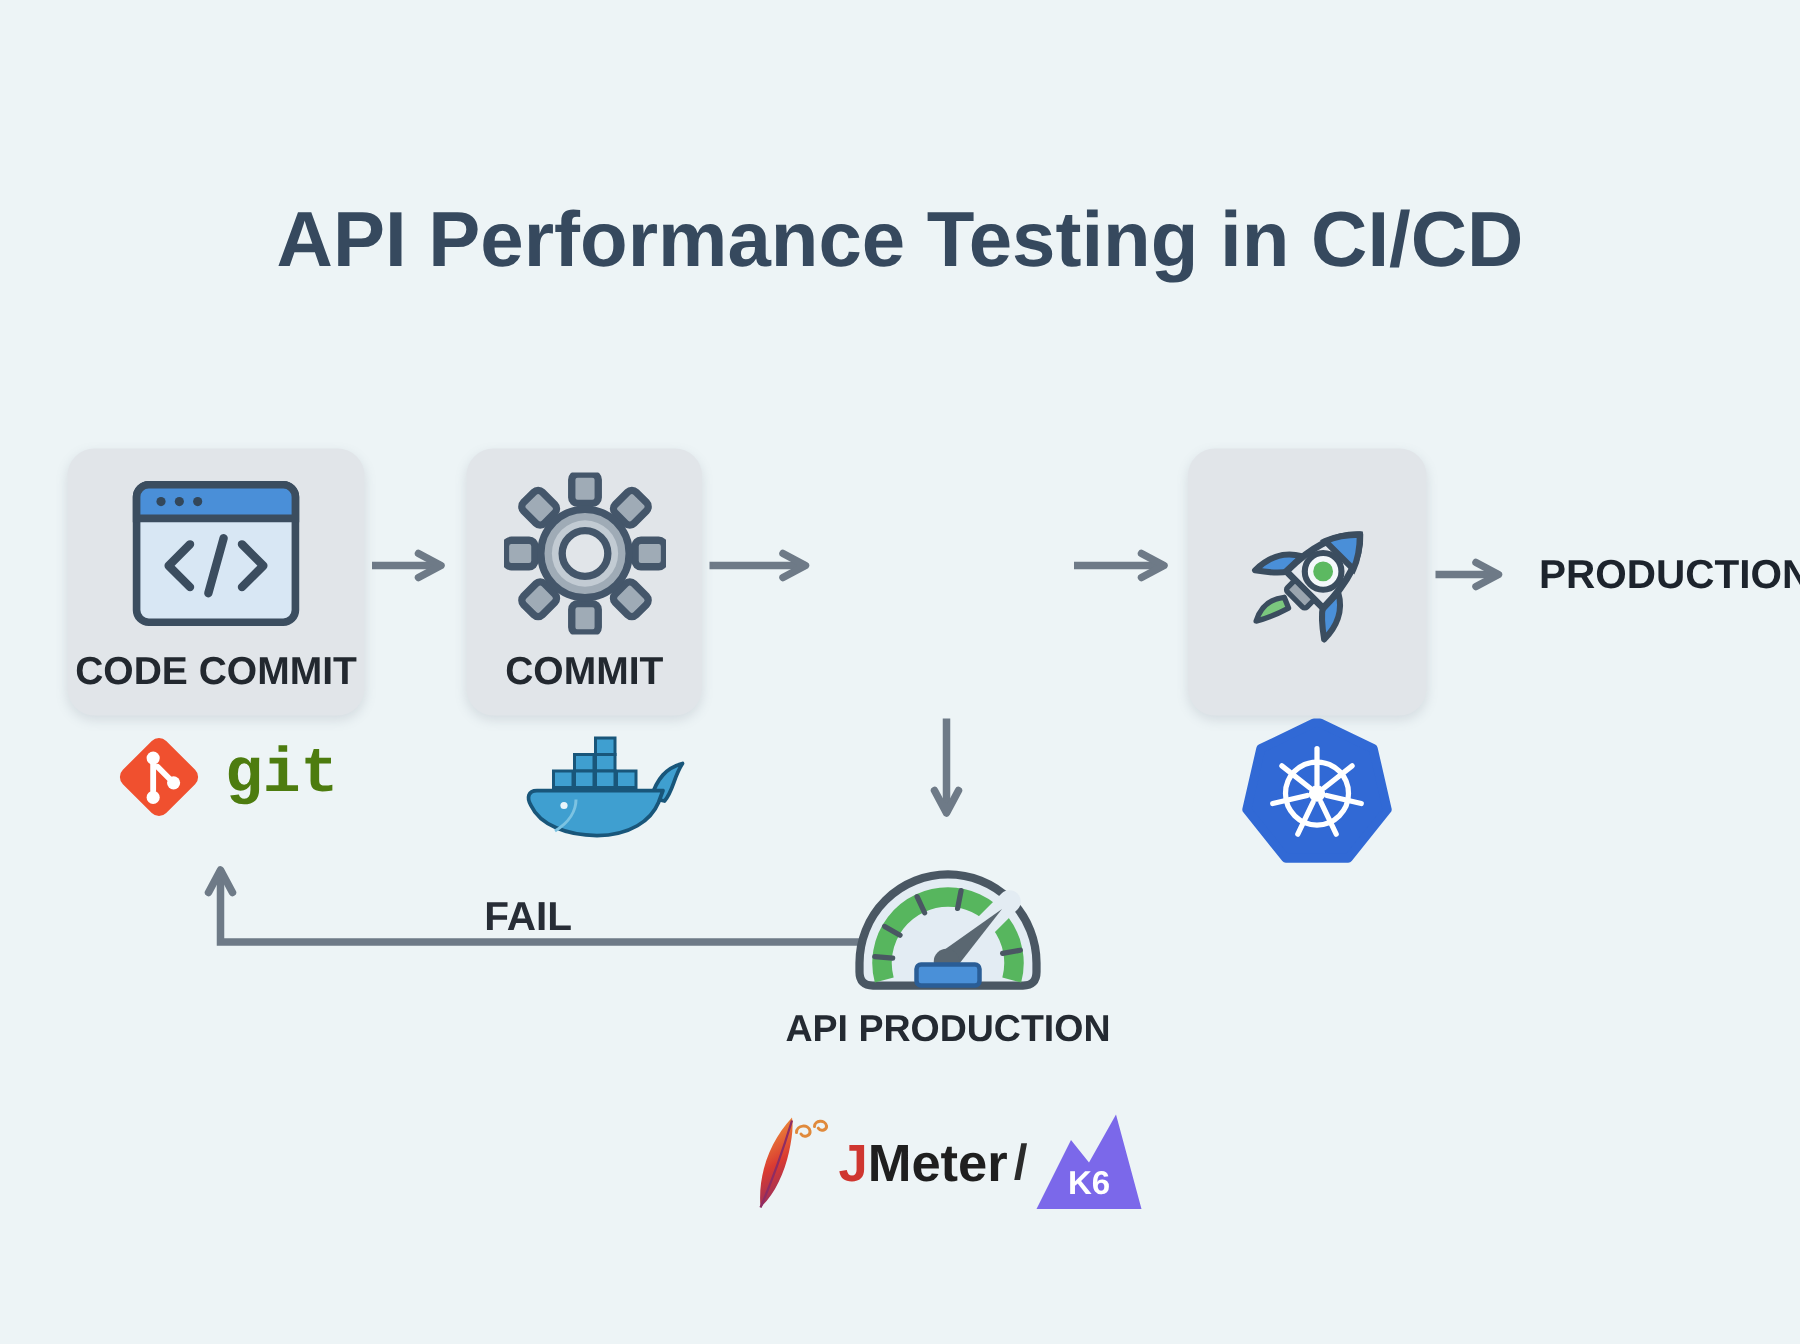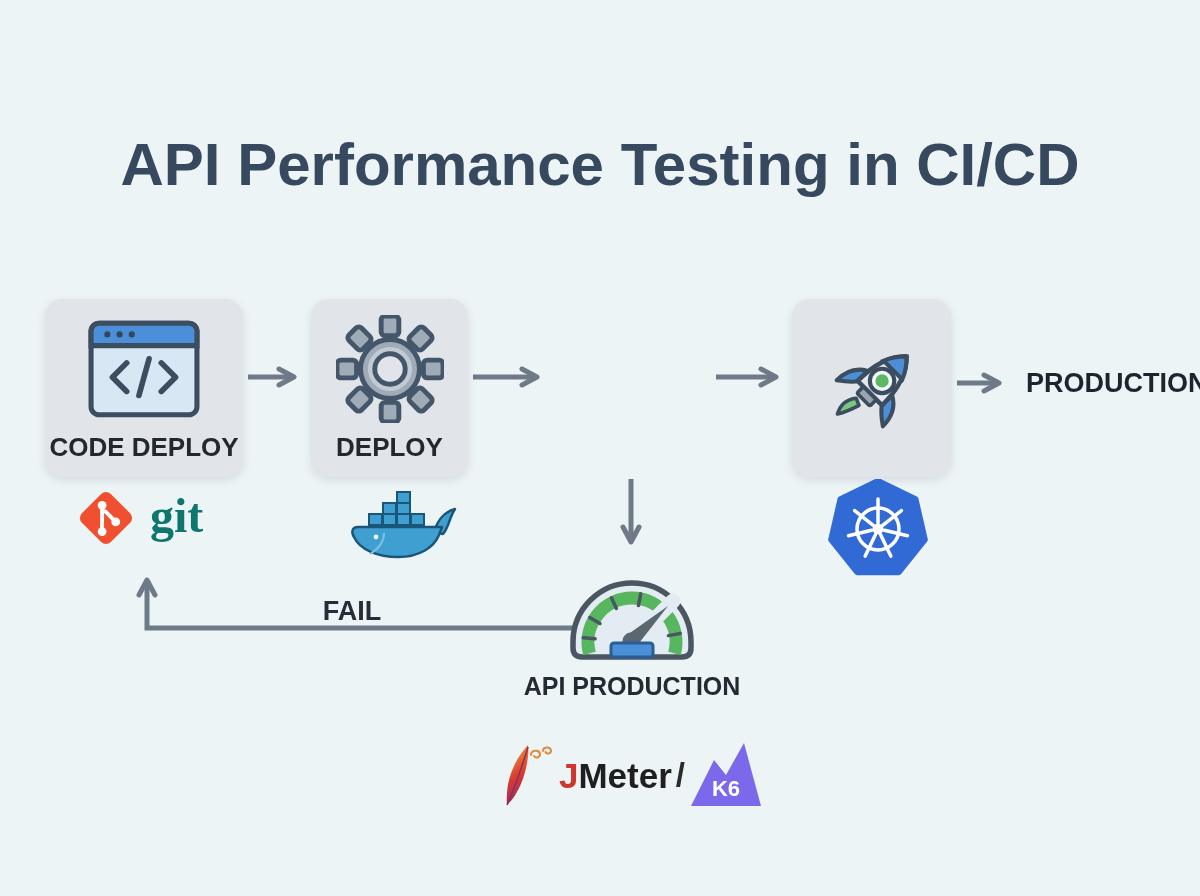--- a/index.html
+++ b/index.html
@@ -1,30 +1,30 @@
 <!DOCTYPE html>
 <html><head>
 <meta charset="utf-8">
 <style>
   html,body{margin:0;padding:0;}
   body{font-family:"Liberation Sans", sans-serif;}
   .canvas{position:relative;width:1200px;height:896px;background:#edf4f6;overflow:hidden;}
   .title{position:absolute;left:0;top:130px;width:1200px;text-align:center;
-         font-size:60px;font-weight:bold;color:#36495e;letter-spacing:0px;}
+         font-size:52px;font-weight:bold;color:#36495e;letter-spacing:0px;}
   .arrows{position:absolute;left:0;top:0;width:1200px;height:896px;pointer-events:none;}
   .stage{position:absolute;background:#e1e5e9;border-radius:18px;
          box-shadow:0 3px 8px rgba(100,110,125,0.18);
          display:flex;flex-direction:column;align-items:center;}
   .stage-icon{flex:1;display:flex;align-items:center;justify-content:center;margin-top:6px;}
   .stage-label{font-size:26px;font-weight:bold;color:#22282f;padding-bottom:14px;white-space:nowrap;}
   .production{position:absolute;left:1014px;top:368px;font-size:27px;font-weight:bold;color:#1d242d;margin-left:12px;}
   .fail{position:absolute;left:297px;top:596px;width:110px;text-align:center;
         font-size:27px;font-weight:bold;color:#272d36;}
   .logo-git{position:absolute;left:70px;top:482px;display:flex;align-items:center;gap:8px;}
-  .git-word{font-family:Liberation Serif, serif;font-weight:bold;font-size:48px;color:#0f766e;line-height:1;margin-top:-4px;}
+  .git-word{font-family:Liberation Mono, monospace;font-weight:bold;font-size:42px;color:#4d7c0f;line-height:1;margin-top:-4px;}
   .logo-docker{position:absolute;left:346px;top:486px;}
   .logo-k8s{position:absolute;left:822px;top:479px;}
   .gauge-wrap{position:absolute;left:566px;top:556px;}
   .perf-label{position:absolute;left:457px;top:671px;width:350px;text-align:center;
               font-size:25px;font-weight:bold;color:#242a32;line-height:31px;}
   .tools-row{position:absolute;left:450px;top:738px;width:364px;height:74px;
              display:flex;align-items:center;justify-content:center;gap:2px;}
   .jmeter-word{font-size:35px;font-weight:bold;color:#1f1f1f;line-height:1;white-space:nowrap;}
   .jmeter-word .j{color:#cf3630;}
   .tool-slash{font-size:33px;font-weight:bold;color:#2b2b2b;margin:0 2px;}
@@ -56,42 +56,42 @@
         <path d="M11,3 h88 a8,8 0 0 1 8,8 v74 a8,8 0 0 1 -8,8 h-88 a8,8 0 0 1 -8,-8 v-74 a8,8 0 0 1 8,-8 z" fill="#d8e7f4" stroke="#3b4d5f" stroke-width="5"></path>
         <path d="M11,3 h88 a8,8 0 0 1 8,8 v14 h-104 v-14 a8,8 0 0 1 8,-8 z" fill="#4a8fd8" stroke="#3b4d5f" stroke-width="5"></path>
         <circle cx="19" cy="14" r="3" fill="#33475a"></circle>
           <circle cx="31" cy="14" r="3" fill="#33475a"></circle>
           <circle cx="43" cy="14" r="3" fill="#33475a"></circle>
         <path d="M38,42 L24,56 L38,70" fill="none" stroke="#3b4d5f" stroke-width="5.5" stroke-linecap="round" stroke-linejoin="round"></path>
         <path d="M72,42 L86,56 L72,70" fill="none" stroke="#3b4d5f" stroke-width="5.5" stroke-linecap="round" stroke-linejoin="round"></path>
         <path d="M60,38 L50,74" fill="none" stroke="#3b4d5f" stroke-width="5.5" stroke-linecap="round"></path>
       </svg>
     </div>
-    <div class="stage-label">CODE DEPLOY</div>
+    <div class="stage-label">CODE COMMIT</div>
   </div>
 
   <div class="stage" style="left:311px;top:299px;width:157px;height:178px;">
     <div class="stage-icon">
       <svg width="108" height="108" viewBox="0 0 110 110">
         <g fill="#9fabb6" stroke="#44566a" stroke-width="5" stroke-linejoin="round">
           <rect x="46" y="1" width="18" height="20" rx="4" transform="rotate(0 55 55)"></rect>
           <rect x="46" y="1" width="18" height="20" rx="4" transform="rotate(45 55 55)"></rect>
           <rect x="46" y="1" width="18" height="20" rx="4" transform="rotate(90 55 55)"></rect>
           <rect x="46" y="1" width="18" height="20" rx="4" transform="rotate(135 55 55)"></rect>
           <rect x="46" y="1" width="18" height="20" rx="4" transform="rotate(180 55 55)"></rect>
           <rect x="46" y="1" width="18" height="20" rx="4" transform="rotate(225 55 55)"></rect>
           <rect x="46" y="1" width="18" height="20" rx="4" transform="rotate(270 55 55)"></rect>
           <rect x="46" y="1" width="18" height="20" rx="4" transform="rotate(315 55 55)"></rect>
         </g>
         <circle cx="55" cy="55" r="30" fill="#9fabb6" stroke="#44566a" stroke-width="5"></circle>
         <circle cx="55" cy="55" r="22.5" fill="#c2cbd3"></circle>
         <circle cx="55" cy="55" r="15.5" fill="#e1e5e9" stroke="#44566a" stroke-width="5"></circle>
       </svg>
     </div>
-    <div class="stage-label">DEPLOY</div>
+    <div class="stage-label">COMMIT</div>
   </div>
 
 
   <div class="stage" style="left:792px;top:299px;width:159px;height:178px;">
     <div class="stage-icon">
       <svg width="112" height="112" viewBox="0 0 110 110">
         <g transform="rotate(45 55 55)">
           <path d="M38,44 C27,50 23,61 23,72 C30,67 36,62 39,57 Z" fill="#4a8fd8" stroke="#3b4d5f" stroke-width="4" stroke-linejoin="round"></path>
           <path d="M72,44 C83,50 87,61 87,72 C80,67 74,62 71,57 Z" fill="#4a8fd8" stroke="#3b4d5f" stroke-width="4" stroke-linejoin="round"></path>
           <path d="M55,7 C68,19 72,39 72,58 L38,58 C38,39 42,19 55,7 Z" fill="#e4e9ee" stroke="#3b4d5f" stroke-width="4.5" stroke-linejoin="round"></path>

